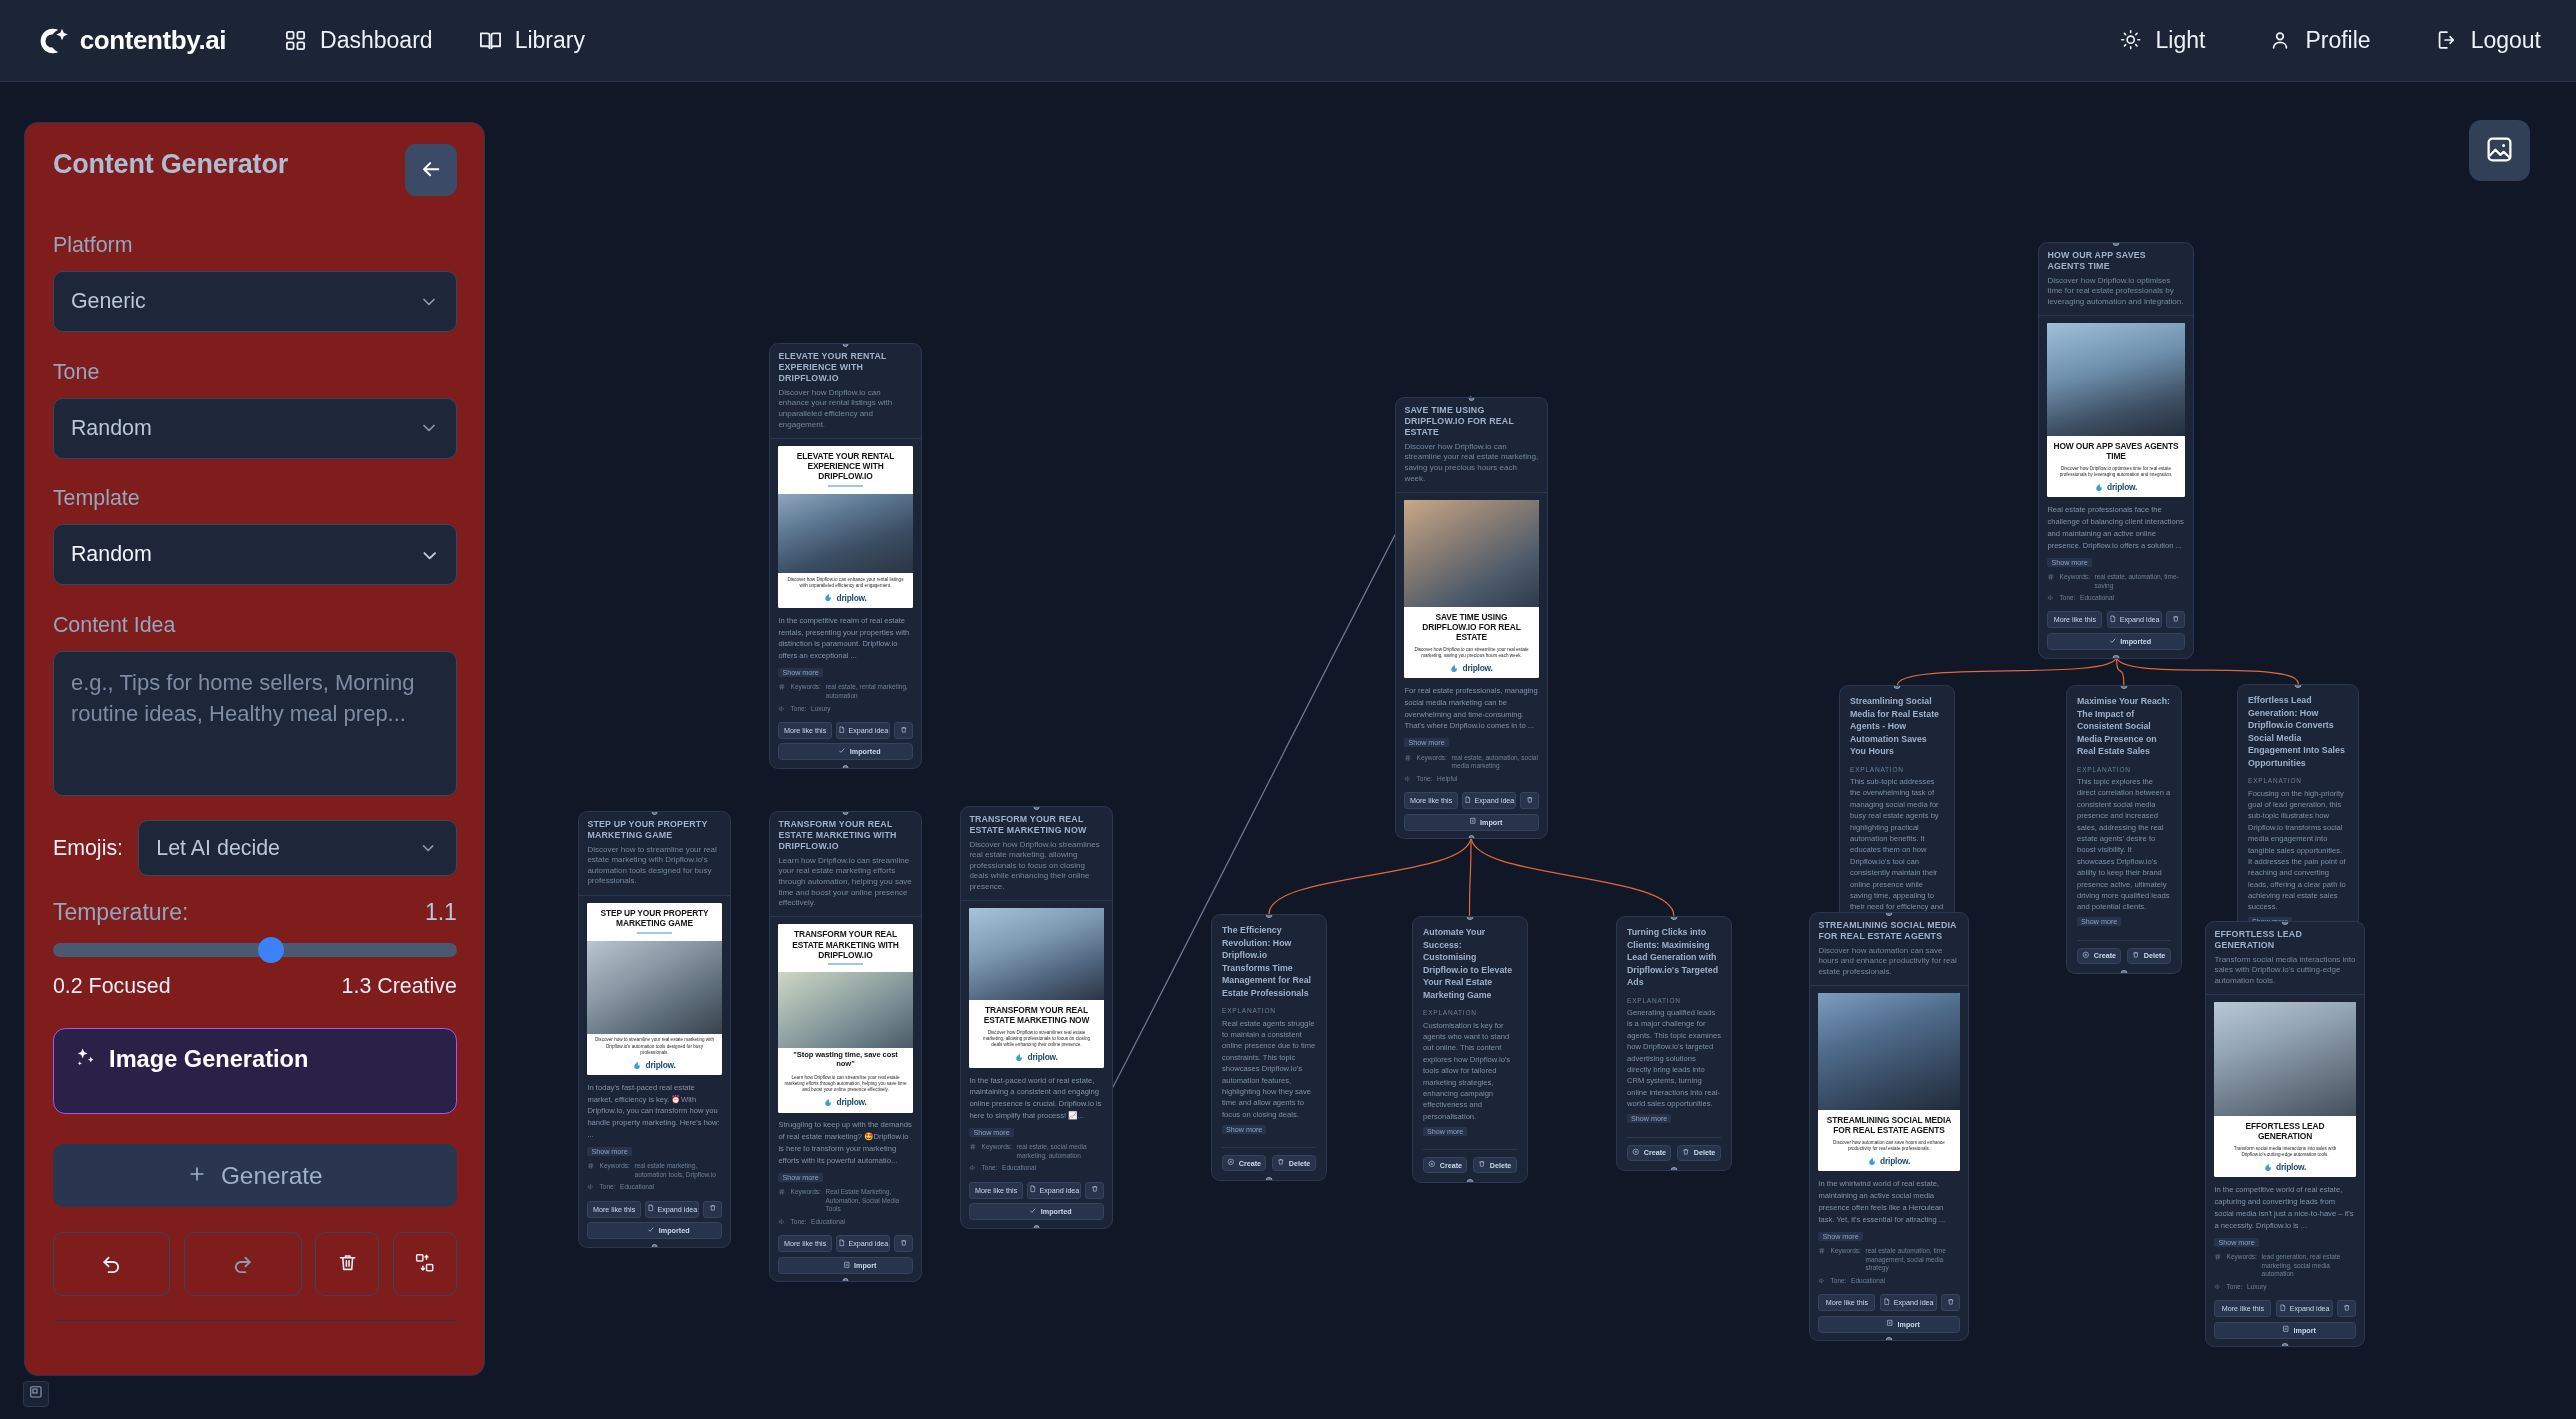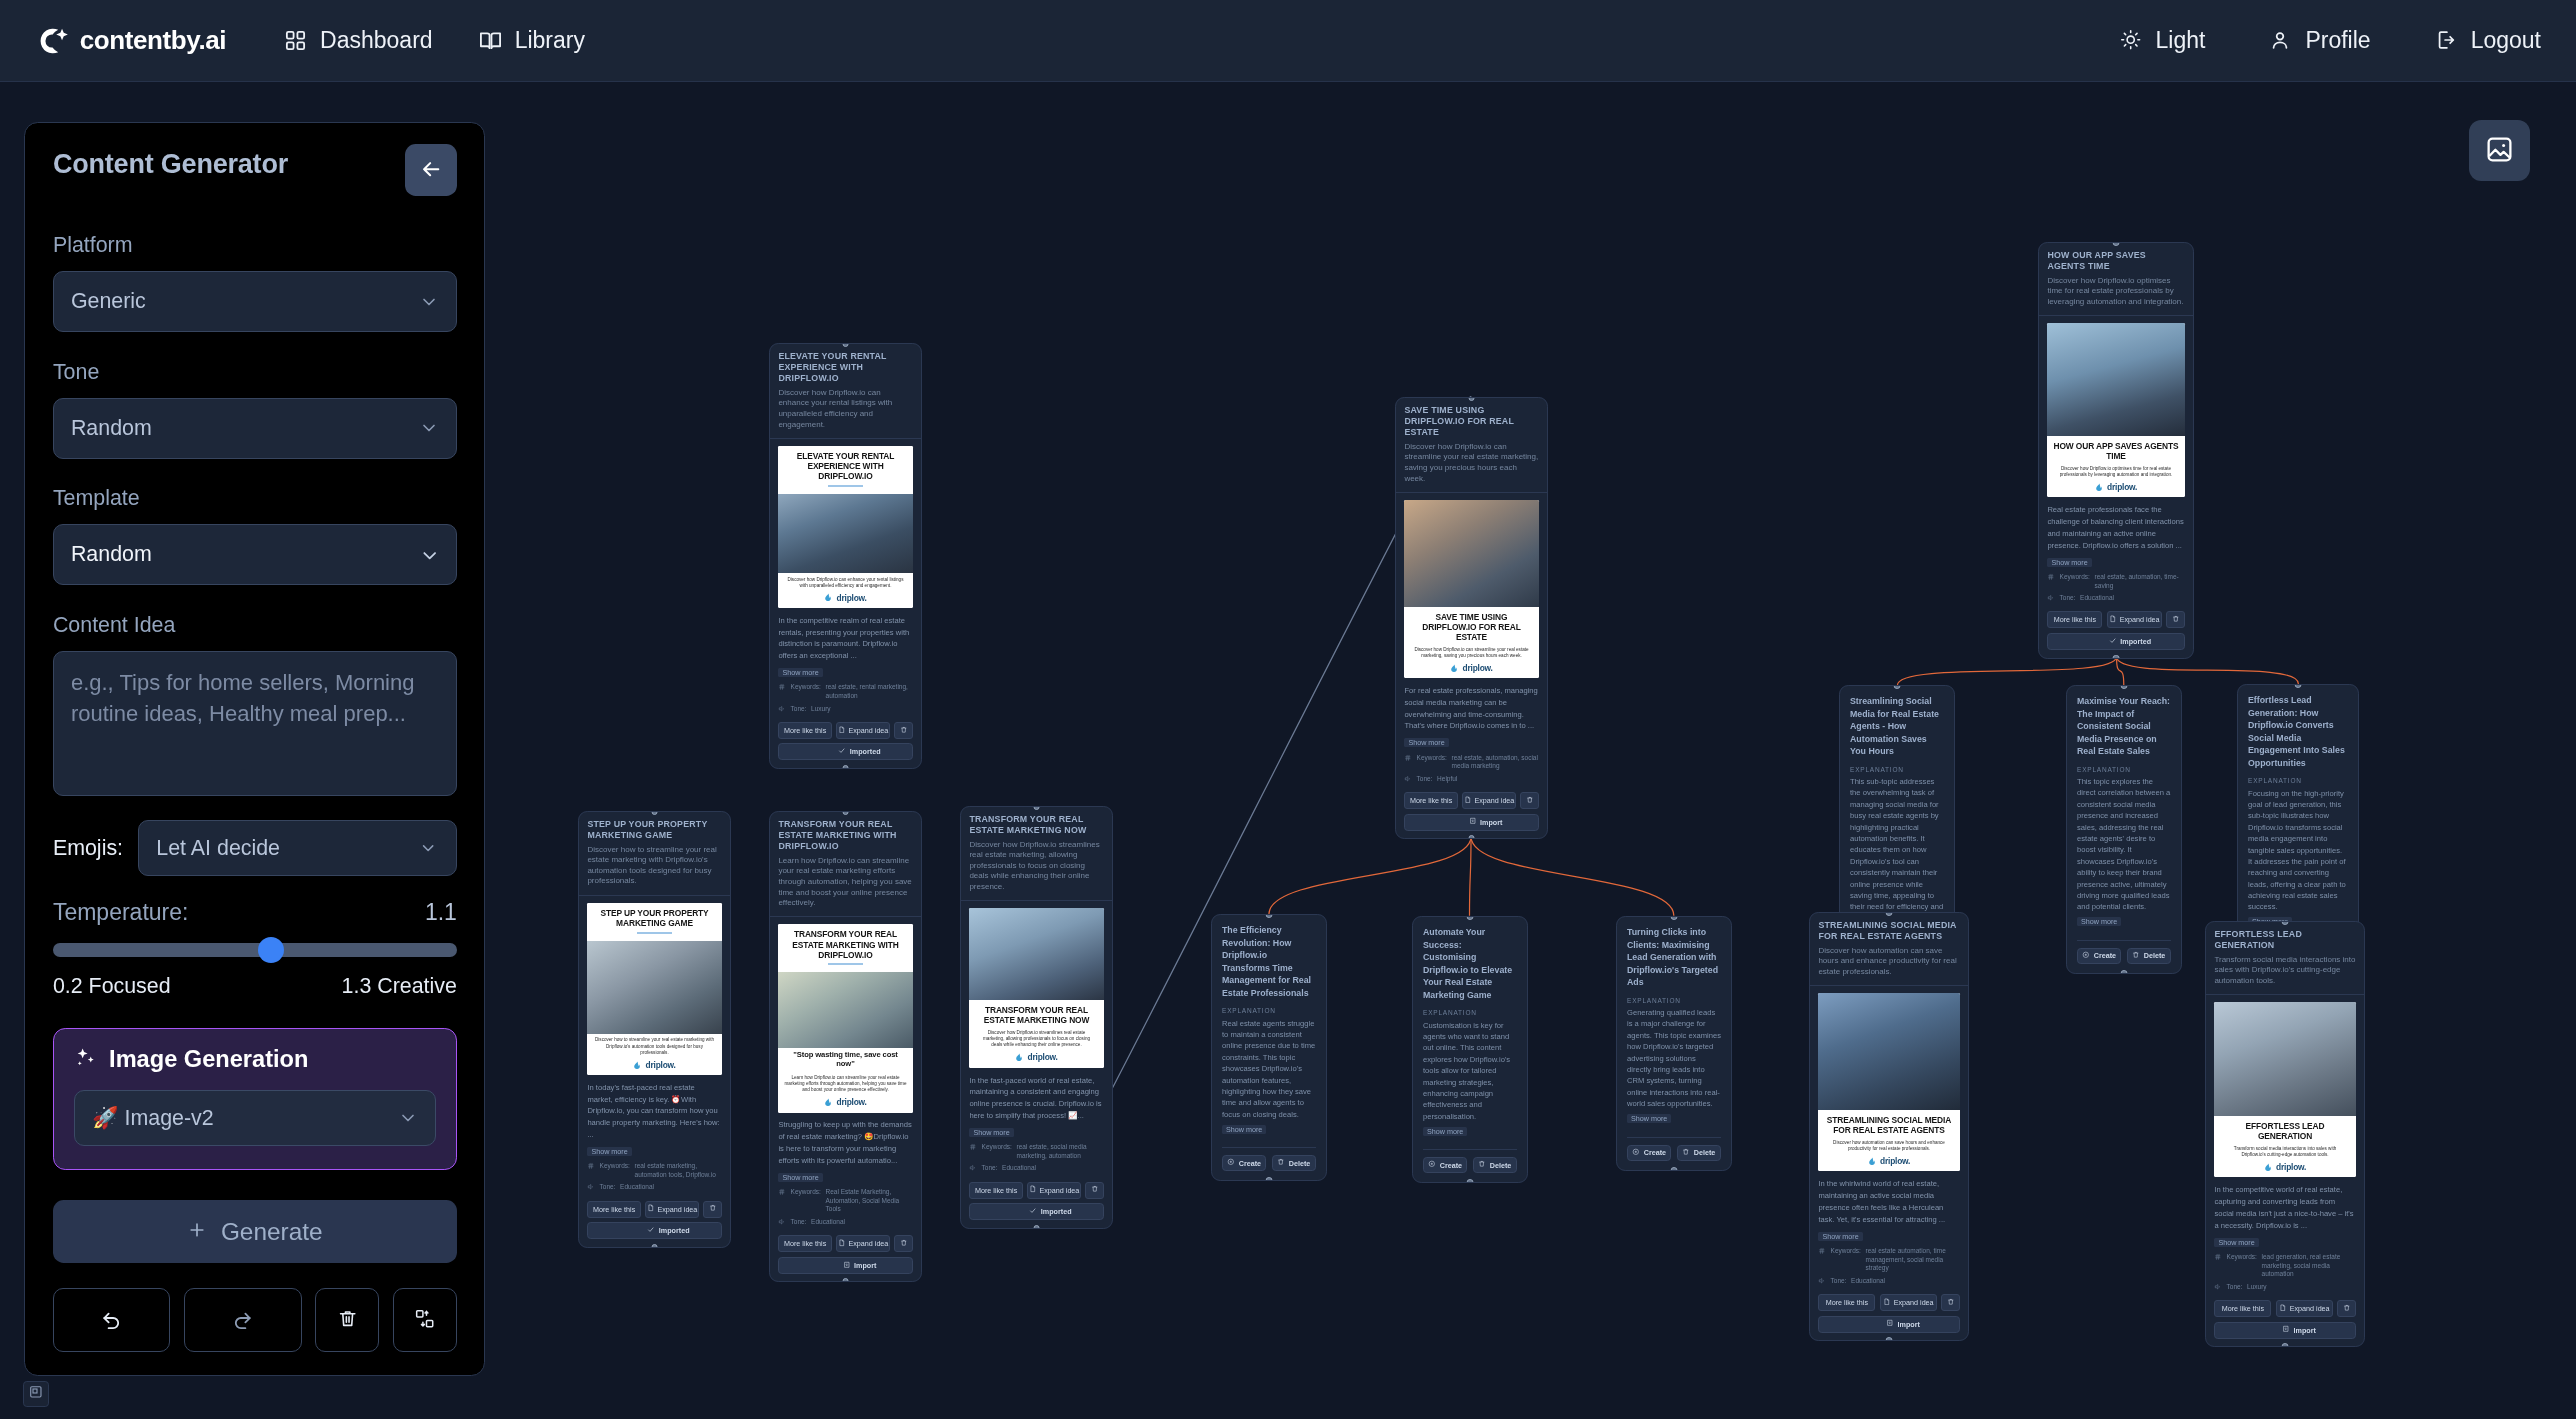--- a/index.html
+++ b/index.html
@@ -25,21 +25,21 @@
   .brand-text{font-size:26px;font-weight:700;letter-spacing:-0.4px;color:#fff;}
   .nav-item{display:flex;align-items:center;gap:13px;margin-right:46px;cursor:pointer;}
   .nav-item .lbl{font-size:23px;color:#eef2f8;font-weight:400;}
   .nav-icon{width:23px;height:23px;display:block;}
   .header-right{margin-left:auto;display:flex;align-items:center;}
   .header-right .nav-item{margin-right:0;margin-left:64px;}
 
   
   #sidebar{
     position:absolute;left:24.4px;top:122px;width:461px;height:1254px;
-    background:#000000;
+    background:#7f1d1d;
     border:0.8px solid #2a3750;
     border-radius:13.7px;
     padding:26px 27.5px 0 27.5px;
     z-index:30;
     overflow:hidden;
   }
   .panel-head{display:flex;align-items:flex-start;justify-content:space-between;margin-bottom:37px;}
   .panel-title{font-size:27px;font-weight:700;color:#aebdd4;letter-spacing:-0.2px;}
   .collapse-btn{
     width:52px;height:52px;border-radius:10.7px;background:#3b4a66;
@@ -296,28 +296,20 @@
     <div class="imggen-head">
       <span>
         <svg viewBox="0 0 24 24" width="23" height="23" fill="#fff">
           <path d="M9 2.5l1.5 3.7 3.7 1.5-3.7 1.5L9 12.9 7.5 9.2 3.8 7.7l3.7-1.5z"></path>
           <path d="M17.5 11l.9 2.2 2.2.9-2.2.9-.9 2.2-.9-2.2-2.2-.9 2.2-.9z"></path>
           <path d="M6 16l.6 1.5 1.5.6-1.5.6L6 20.2l-.6-1.5-1.5-.6 1.5-.6z"></path>
         </svg>
       </span>
       <span class="imggen-title">Image Generation</span>
     </div>
-    <div class="select">
-      <span>🚀 Image-v2</span>
-      <span class="chev">
-        <svg viewBox="0 0 24 24" width="20" height="20" fill="none" stroke="#8b9ab4" stroke-width="2" stroke-linecap="round" stroke-linejoin="round">
-            <path d="M6 9l6 6 6-6"></path>
-          </svg>
-      </span>
-    </div>
   </div>
 
   <div class="gen-btn">
     <span>
       <svg viewBox="0 0 24 24" width="20" height="20" fill="none" stroke="#9fb0c9" stroke-width="2" stroke-linecap="round">
           <path d="M12 5v14M5 12h14"></path>
         </svg>
     </span>
     <span>Generate</span>
   </div>

